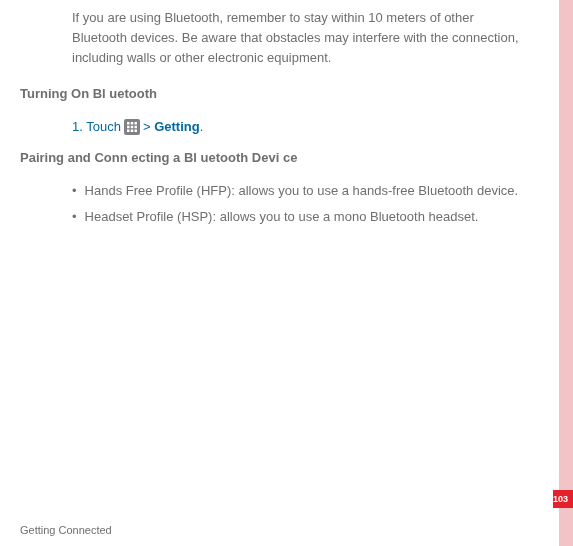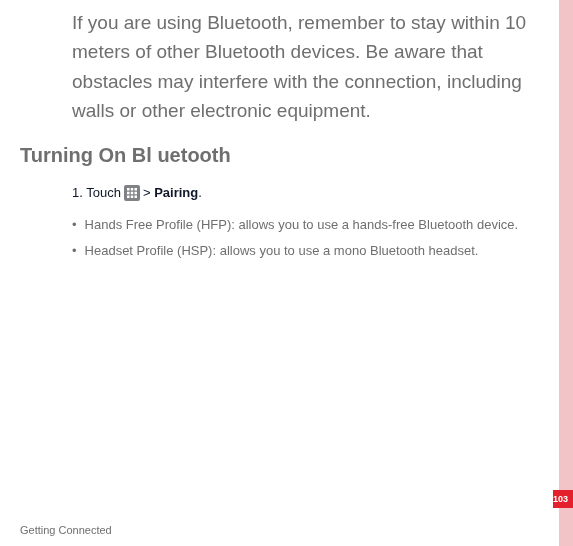--- a/index.html
+++ b/index.html
@@ -14,33 +14,33 @@
       height: 546px;
       position: relative;
       overflow: hidden;
     }
     .content {
       padding: 8px 30px 0 20px;
       width: 558px;
     }
     .intro-text {
       color: #6f6f6f;
-      font-size: 19px;
+      font-size: 13px;
       line-height: 1.55;
       margin-left: 52px;
       margin-bottom: 18px;
     }
     .section-heading {
       color: #6f6f6f;
-      font-size: 20px;
+      font-size: 13px;
       margin-bottom: 16px;
       margin-left: 0;
     }
     .step {
-      color: #0f172a;
+      color: #0369a1;
       font-size: 13px;
       line-height: 1.55;
       margin-left: 52px;
       margin-bottom: 12px;
     }
     .step-first-line {
       display: flex;
       align-items: center;
       flex-wrap: wrap;
     }
@@ -130,27 +130,28 @@
           <rect x="1" y="4.75" width="2.5" height="2.5" fill="#fff"></rect>
           <rect x="4.75" y="4.75" width="2.5" height="2.5" fill="#fff"></rect>
           <rect x="8.5" y="4.75" width="2.5" height="2.5" fill="#fff"></rect>
           <rect x="1" y="8.5" width="2.5" height="2.5" fill="#fff"></rect>
           <rect x="4.75" y="8.5" width="2.5" height="2.5" fill="#fff"></rect>
           <rect x="8.5" y="8.5" width="2.5" height="2.5" fill="#fff"></rect>
         </svg>
       </span>
       <span>&gt;</span>
       <span>&nbsp;</span>
-      <span class="bold">Pairing</span>
+      <span class="bold">Getting</span>
         <span>.</span>
     </span>
   </div>
 
 
 
+  <h2 class="section-heading">Pairing and Conn ecting a Bl uetooth Devi ce</h2>
 
 
   <div class="bullet-item">
     <span class="bullet-marker">•</span>
     <span>Hands Free Profile (HFP): allows you to use a hands-free Bluetooth device.</span>
   </div>
 
   <div class="bullet-item">
     <span class="bullet-marker">•</span>
     <span>Headset Profile (HSP): allows you to use a mono Bluetooth headset.</span>

